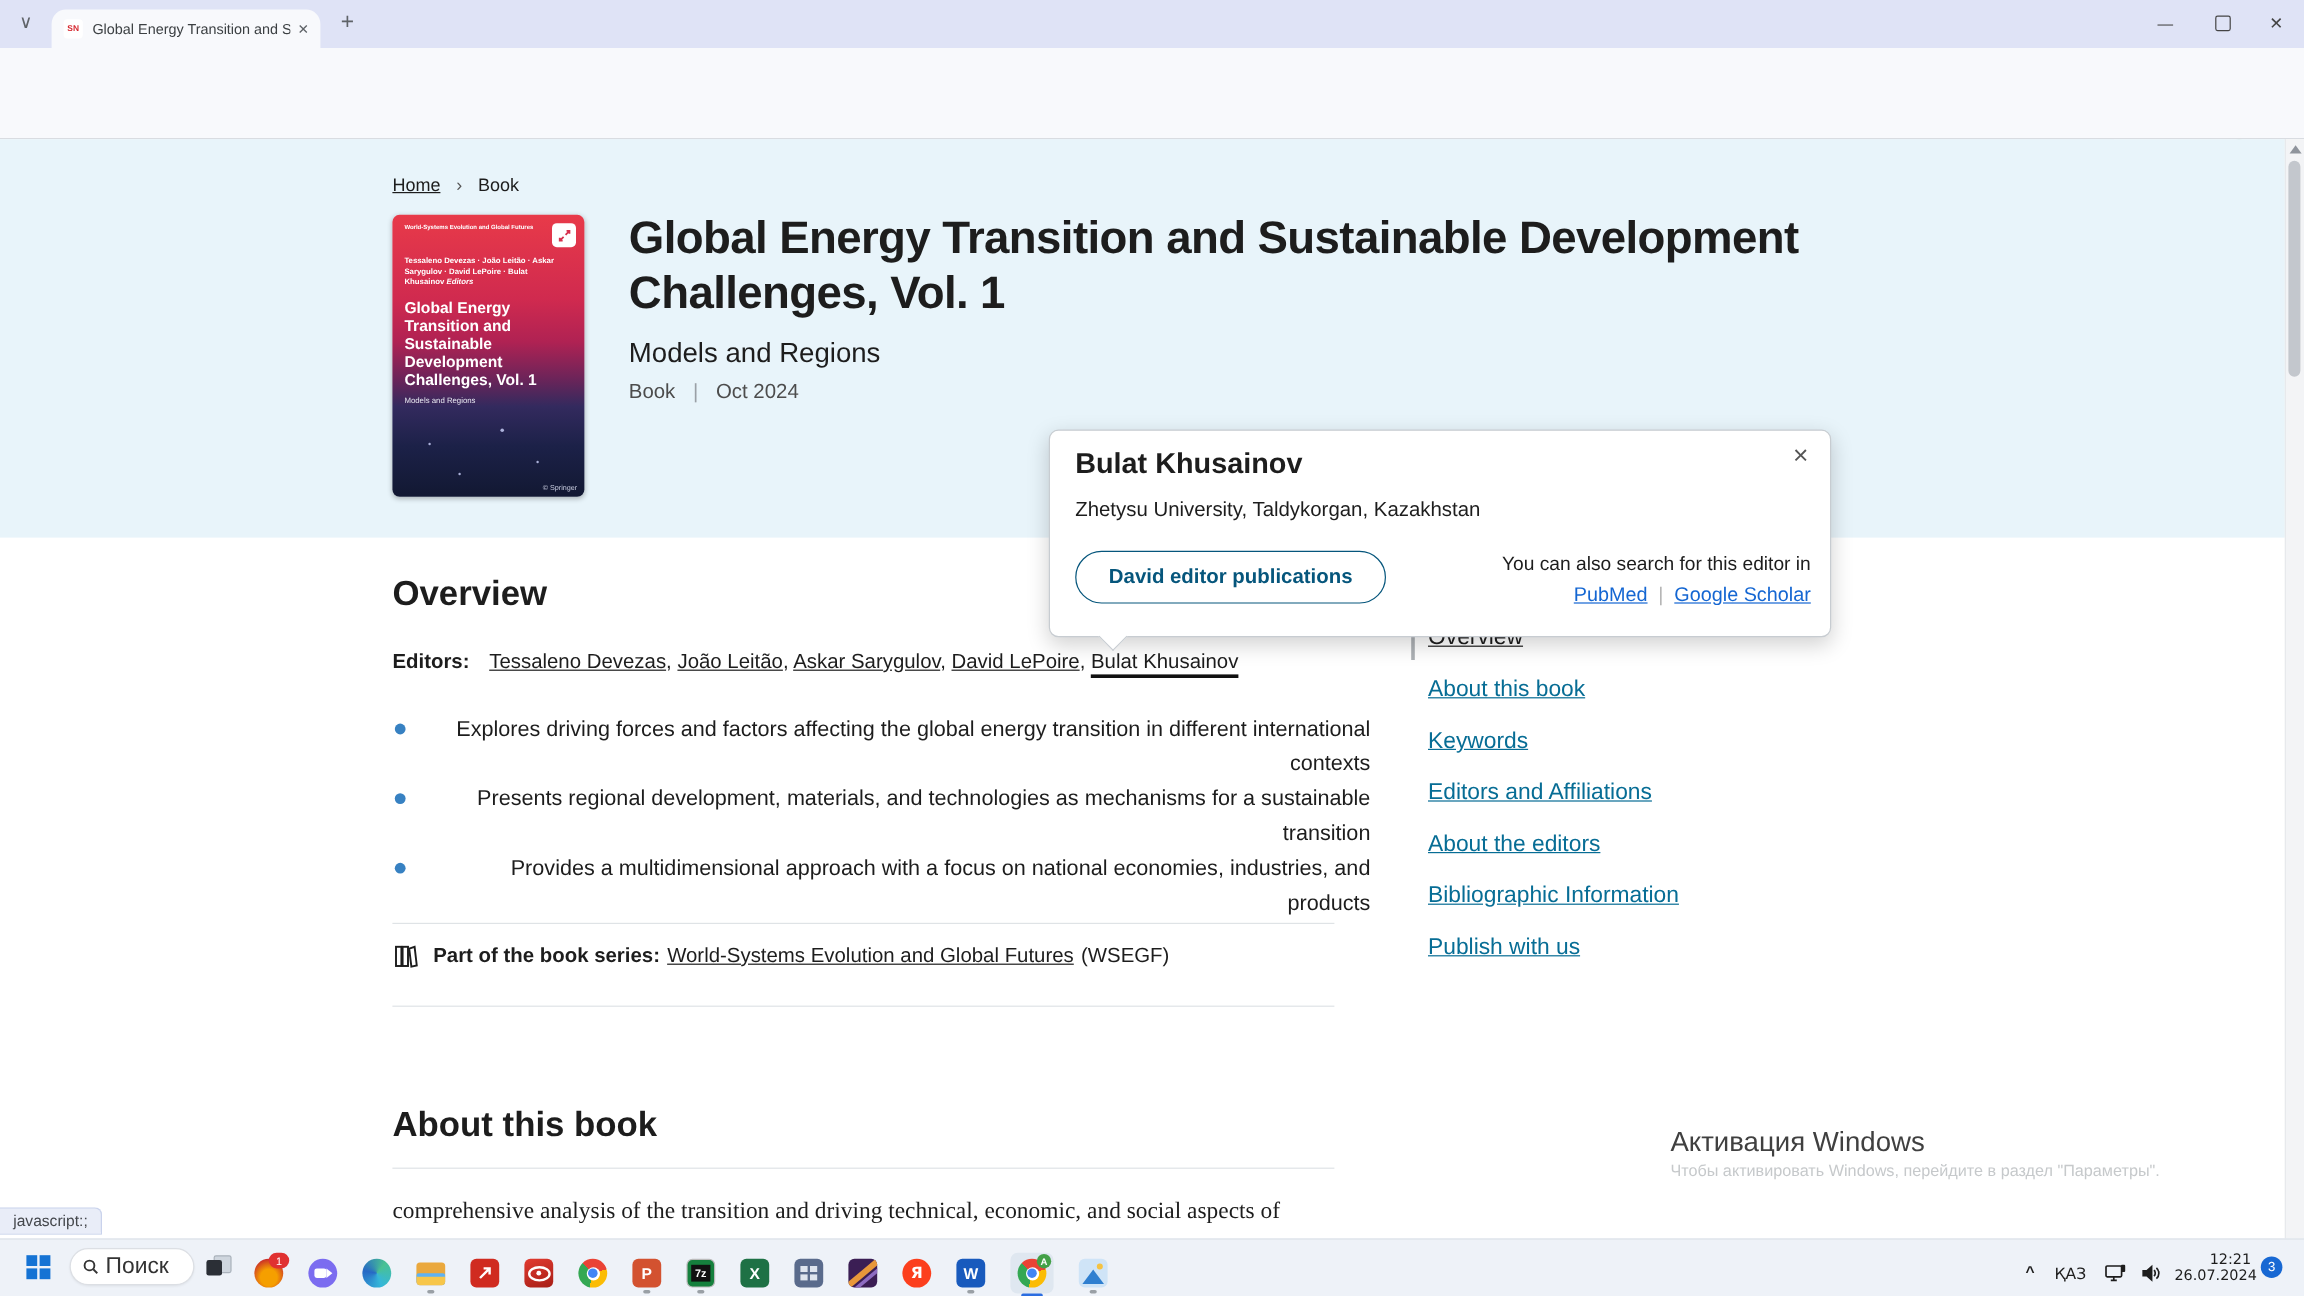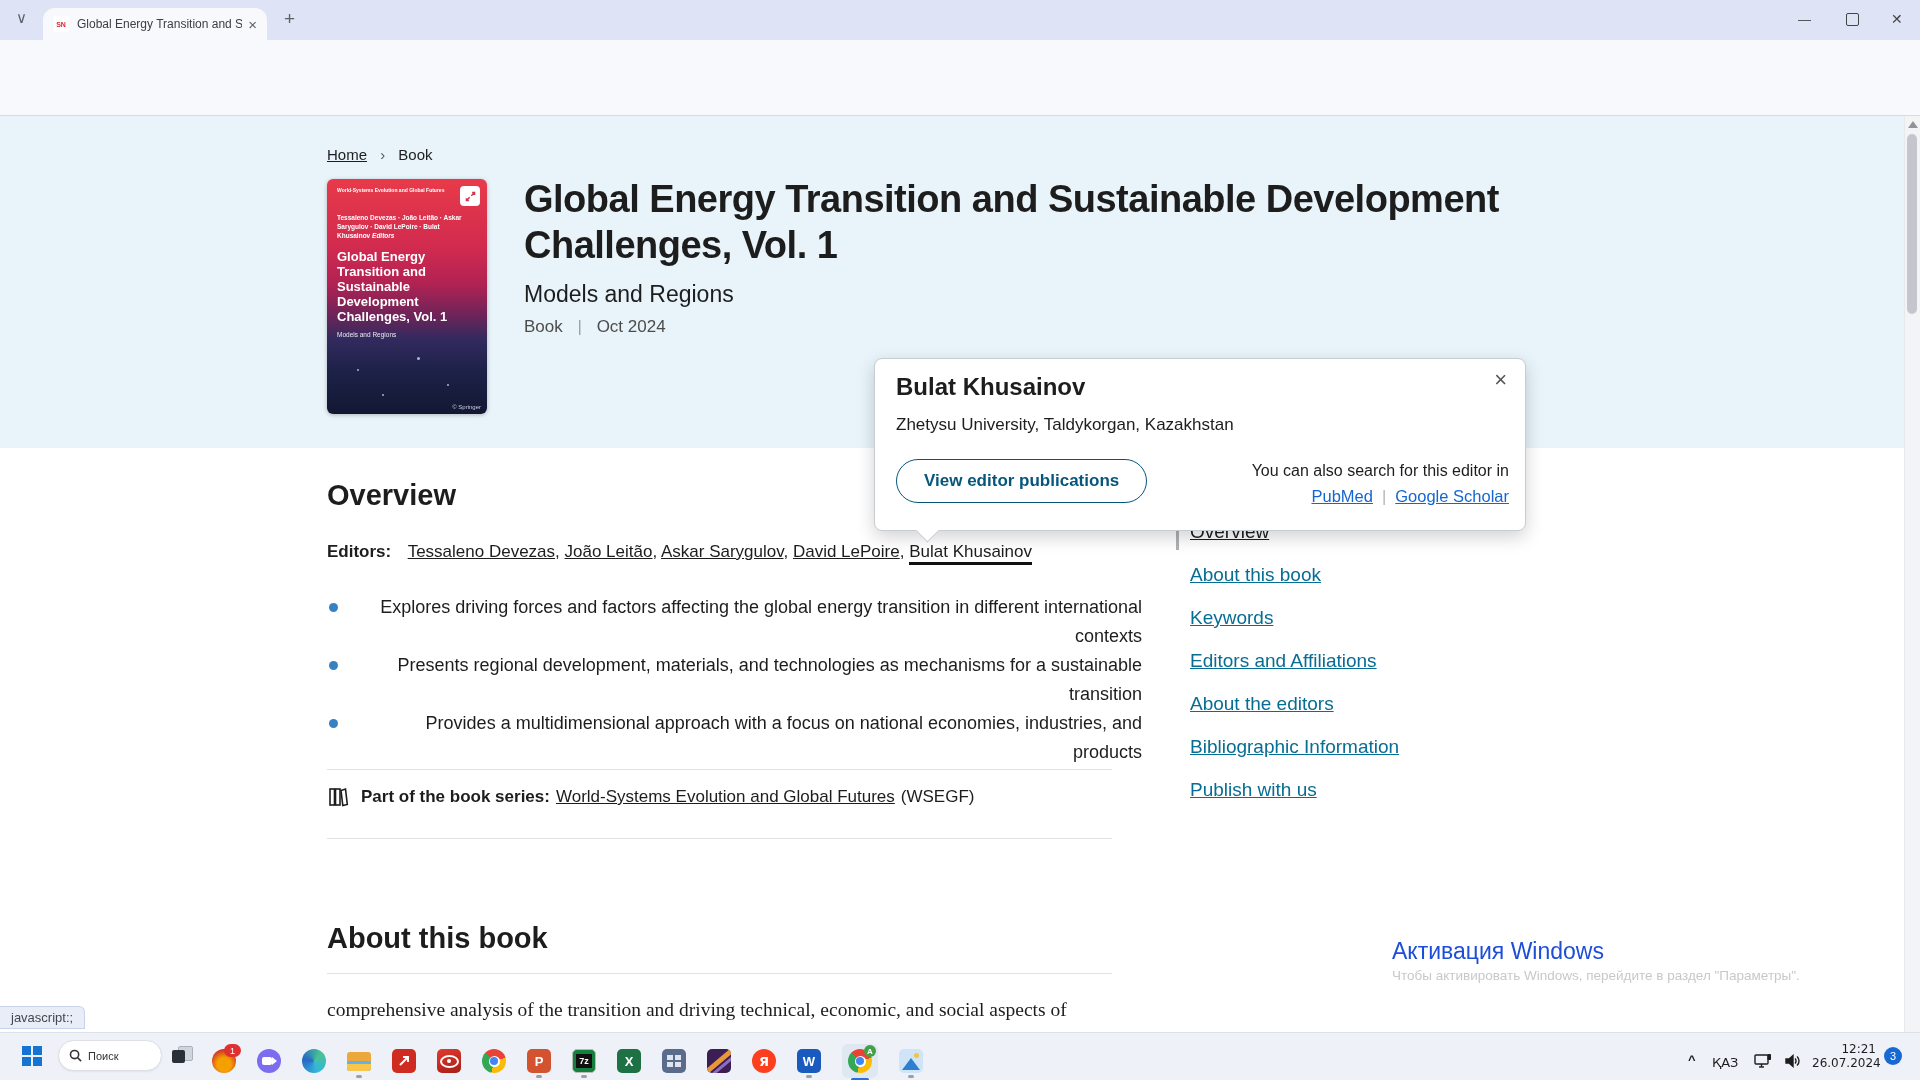--- a/index.html
+++ b/index.html
@@ -75,32 +75,32 @@
   .pclose{position:absolute;right:18px;top:8px;font-size:22px;color:#555;font-weight:300;cursor:pointer;}
   .paffil{position:absolute;left:21px;top:56px;font-size:17px;color:#1d1d1d;}
   .pbtn{position:absolute;left:21px;top:100px;height:44px;padding:0 27px;border:1.5px solid #06567c;border-radius:22px;
         background:#fff;color:#06567c;font-size:17px;font-weight:bold;display:flex;align-items:center;cursor:pointer;
         font-family:"Liberation Sans",sans-serif;}
   .phint{position:absolute;right:16px;top:103px;font-size:16px;color:#1d1d1d;text-align:right;}
   .plinks{position:absolute;right:16px;top:128px;font-size:16.5px;text-align:right;}
   .plinks a{color:#1466d2;text-decoration:underline;cursor:pointer;}
   .plinks .psep{color:#b5b5b5;margin:0 9px;}
   
-  .wm1{left:1392px;top:938px;font-size:23px;color:#1d4ed8;}
+  .wm1{left:1392px;top:938px;font-size:23px;color:#404040;}
   .wm2{left:1392px;top:968px;font-size:13.5px;color:#c6c9cb;}
   .statusbar{left:0;top:1006px;padding:3px 11px;background:#e9edf8;border:1px solid #c9d2ec;border-left:none;
              border-radius:0 6px 0 0;font-size:13px;color:#44474c;}
   
   .taskbar{left:0;top:1032px;width:1920px;height:48px;background:#eef2f8;border-top:1px solid #dde2e8;
            font-family:"DejaVu Sans",sans-serif;}
   .winlogo{left:22px;top:1046px;width:20px;height:20px;display:grid;grid-template-columns:9px 9px;grid-gap:2px;cursor:pointer;}
   .winlogo div{width:9px;height:9px;background:#1573d4;}
   .searchpill{left:58px;top:1040px;width:104px;height:31px;background:#fff;border:1px solid #dcdfe4;border-radius:16px;
               display:flex;align-items:center;padding:0 10px;box-sizing:border-box;box-shadow:0 1px 2px rgba(0,0,0,.06);cursor:pointer;}
-  .searchpill span{font-size:11px;color:#333;margin-left:6px;}
+  .searchpill span{font-size:19px;color:#333;margin-left:6px;}
   .taskview{left:172px;top:1046px;width:20px;height:20px;cursor:pointer;}
   .tv1{position:absolute;left:0;top:4px;width:13px;height:13px;background:#2b2f36;border-radius:2px;}
   .tv2{position:absolute;left:6px;top:0;width:13px;height:13px;background:#cfd6de;border-radius:2px;border:1px solid #aab2bb;}
   .tbicons{left:212px;top:1044px;display:flex;gap:21px;align-items:center;}
   .tbi{width:24px;height:24px;position:relative;flex:none;cursor:pointer;}
   .rdot{position:absolute;left:9px;bottom:-5px;width:6px;height:3px;border-radius:2px;background:#9aa0a6;}
   .circle{width:24px;height:24px;border-radius:50%;}
   .rsq{width:24px;height:24px;border-radius:5px;}
   .badge{position:absolute;right:-5px;top:-5px;min-width:13px;height:13px;border-radius:7px;background:#e03131;color:#fff;
          font-size:9px;display:flex;align-items:center;justify-content:center;padding:0 2px;}
@@ -277,21 +277,21 @@
     <a>About the editors</a>
     <a>Bibliographic Information</a>
     <a>Publish with us</a>
   </div>
 
   <div class="abs popup">
     <div class="caret"></div>
     <div class="pname">Bulat Khusainov</div>
     <div class="pclose">×</div>
     <div class="paffil">Zhetysu University, Taldykorgan, Kazakhstan</div>
-    <button class="pbtn">View editor publications</button>
+    <button class="pbtn">David editor publications</button>
     <div class="phint">You can also search for this editor in</div>
     <div class="plinks">
       <a>PubMed</a><span class="psep">|</span><a>Google Scholar</a>
     </div>
   </div>
 
   <div class="abs wm1">Активация Windows</div>
   <div class="abs wm2">Чтобы активировать Windows, перейдите в раздел "Параметры".</div>
   <div class="abs statusbar">javascript:;</div>
 

